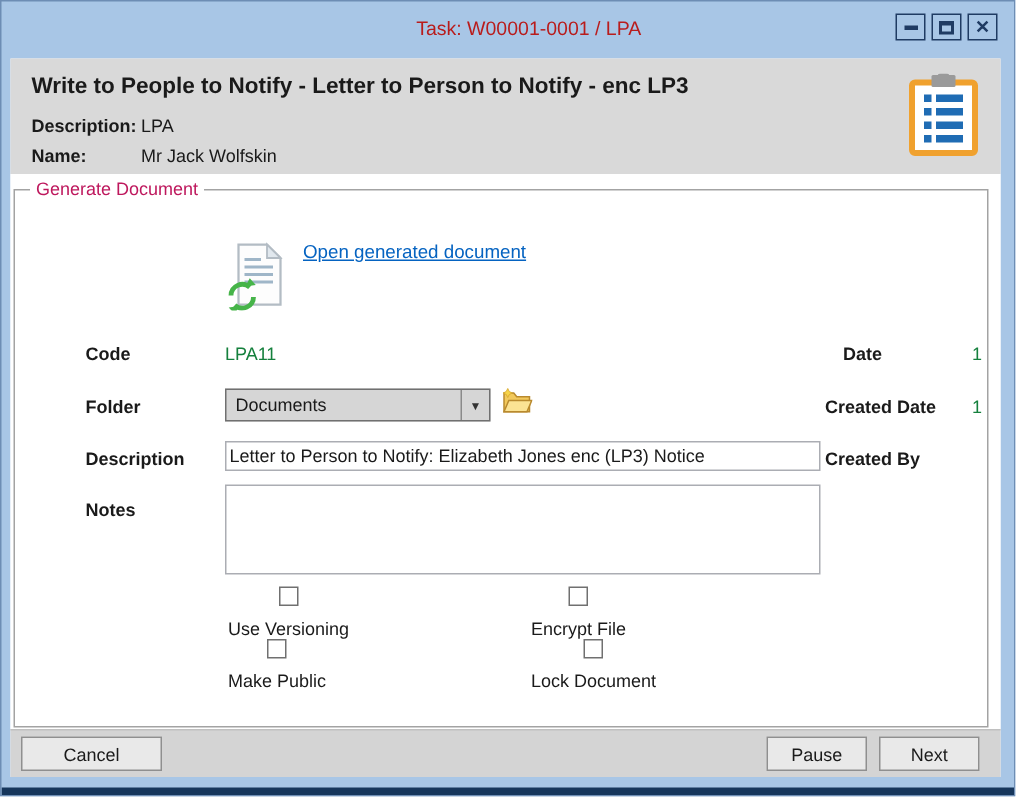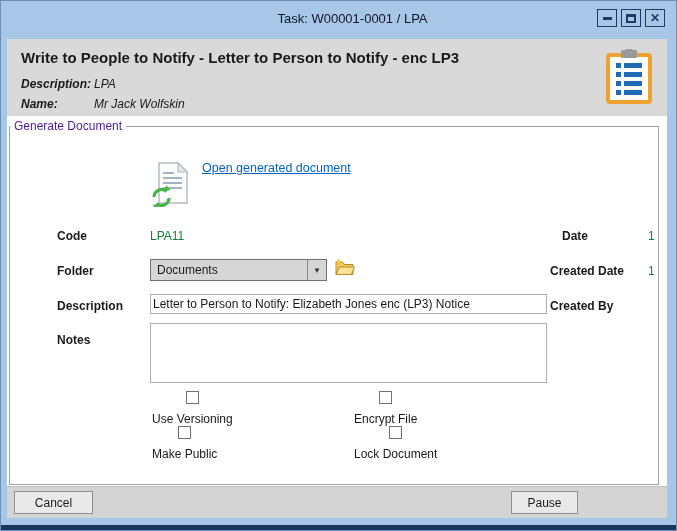--- a/index.html
+++ b/index.html
@@ -4,47 +4,47 @@
 <style>
   * { box-sizing: border-box; }
   body { margin:0; font-family:"Liberation Sans", sans-serif; background:#ffffff; }
   .window {
     position:relative; width:677px; height:531px;
     background:#a8c6e6; border:1px solid #6d8db4; overflow:hidden;
   }
   
   .titlebar { position:absolute; top:0; left:0; right:0; height:38px; }
   .title { position:absolute; top:10px; left:0; right:0; text-align:center;
-           font-size:13px; color:#0f172a;padding-left:28px; }
+           font-size:13px; color:#b91c1c;padding-left:28px; }
   .win-controls { position:absolute; top:8px; right:11px; display:flex; gap:4px; }
   .win-btn { width:20px; height:18px; border:1px solid #1f3b63; display:flex;
              align-items:center; justify-content:center; background:transparent; cursor:default; }
   .glyph-min { width:9px; height:3px; background:#1f3b63; }
   .glyph-max { width:10px; height:9px; border:2px solid #1f3b63; border-top-width:3px; }
   .glyph-close { color:#1f3b63; font-weight:bold; font-size:12px; line-height:1; }
 
   
   .content { position:absolute; top:38px; left:6px; right:9px; bottom:12px;
              background:#ffffff; display:flex; flex-direction:column; }
 
   
   .header { flex:none; height:77px; background:#d9d9d9; position:relative; }
   .header-title { position:absolute; left:14px; top:10px; font-size:15px;
                   font-weight:bold; color:#1a1a1a; white-space:nowrap; }
-  .meta-row { position:absolute; left:14px; font-size:12px; color:#1a1a1a; white-space:nowrap;font-style:italic; }
+  .meta-row { position:absolute; left:14px; font-size:12px; color:#1a1a1a; white-space:nowrap; }
   .meta-row.desc { top:38px; }
   .meta-row.name { top:58px; }
   .meta-label { display:inline-block; min-width:73px; font-weight:bold; }
   .clipboard { position:absolute; right:14px; top:10px; }
 
   
   .main { flex:1; position:relative; background:#ffffff; }
   fieldset.genbox { position:absolute; left:2px; top:3px; width:650px; height:366px;
                     border:1px solid #a3a3a3; margin:0; padding:0; }
-  fieldset.genbox legend { margin-left:0; padding:0 4px; font-size:12px; color:#4c1d95; }
+  fieldset.genbox legend { margin-left:10px; padding:0 4px; font-size:12px; color:#be185d; }
 
   .open-row { position:absolute; left:140px; top:28px; display:flex; align-items:flex-start; gap:12px; }
   .open-link { font-size:12.5px; color:#0563c1; text-decoration:underline; cursor:pointer; }
 
   .lbl { position:absolute; font-weight:bold; font-size:12px; color:#1a1a1a; white-space:nowrap; }
   .val { position:absolute; font-size:12px; color:#15803d; white-space:nowrap; }
 
   .combobox { position:absolute; left:140px; top:126px; width:177px; height:22px;
               border:1px solid #707070; background:#d6d6d6; display:flex; cursor:default; }
   .combobox .combo-text { flex:1; font-size:12px; color:#1a1a1a; padding:3px 0 17px 6px; overflow:hidden; }
@@ -64,21 +64,21 @@
   .cb-row { position:absolute; display:flex; align-items:center; gap:8px; cursor:default;flex-direction:column; }
   .cb-box { width:13px; height:13px; border:1px solid #707070; background:#fff; flex:none; }
   .cb-label { font-size:12px; color:#1a1a1a; white-space:nowrap; }
 
   
   .footer { flex:none; height:32px; background:#d4d4d4; position:relative;
             border-top:1px solid #c0c0c0; }
   .btn { position:absolute; top:4px; height:23px; background:#e9e9e9;
          border:1px solid #8f8f8f; font-size:12px; color:#1a1a1a;
          font-family:"Liberation Sans", sans-serif; cursor:pointer; padding:0; }
-  .btn-cancel { left:7px;  width:79px; }
+  .btn-cancel { left:7px;  width:94px; }
   .btn-pause  { left:504px; width:67px; }
   .btn-next   { left:579px; width:67px; }
 
   .bottom-strip { position:absolute; left:0; right:0; bottom:0; height:5px; background:#16365c; }
 </style>
 </head>
 <body>
 
 <div class="window">
 
@@ -198,17 +198,18 @@
         <div class="cb-row" style="left:344px; top:293px;">
           <span class="cb-box"></span>
           <span class="cb-label">Lock Document</span>
         </div>
       </fieldset>
     </div>
 
     <div class="footer">
       <button class="btn btn-cancel">Cancel</button>
       <button class="btn btn-pause">Pause</button>
+      <button class="btn btn-next">Next</button>
     </div>
   </div>
 
   <div class="bottom-strip"></div>
 </div>
 
 </body></html>

